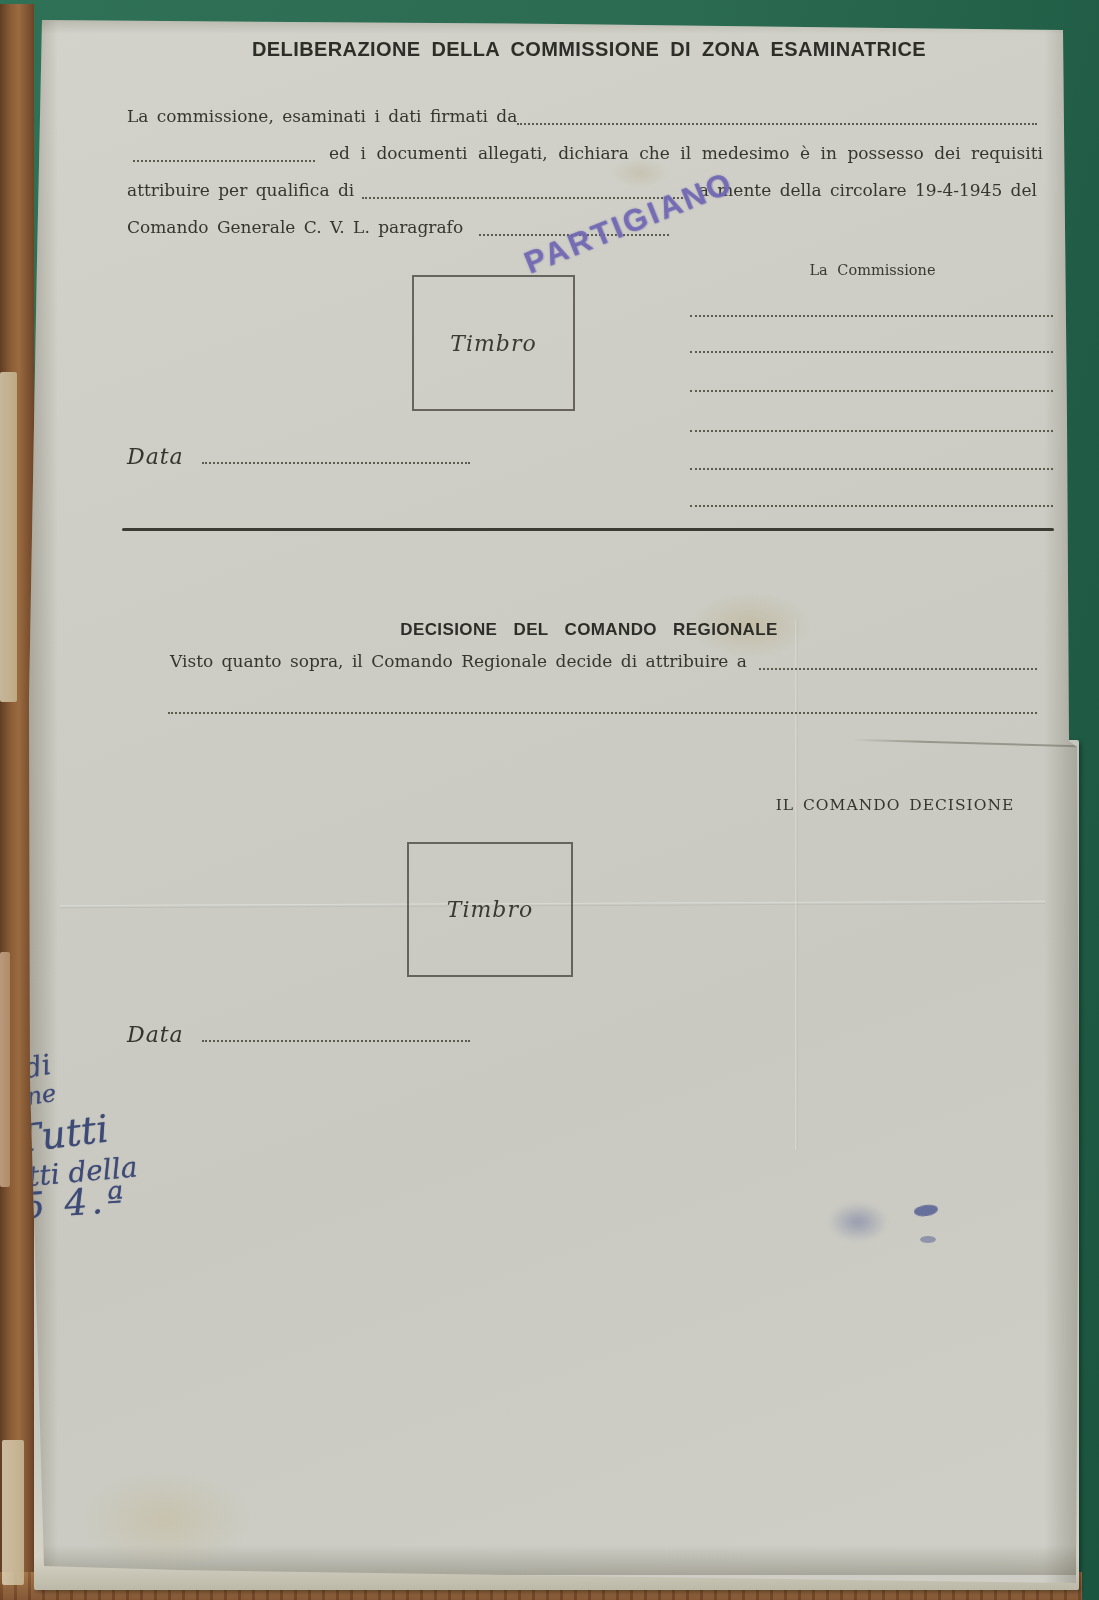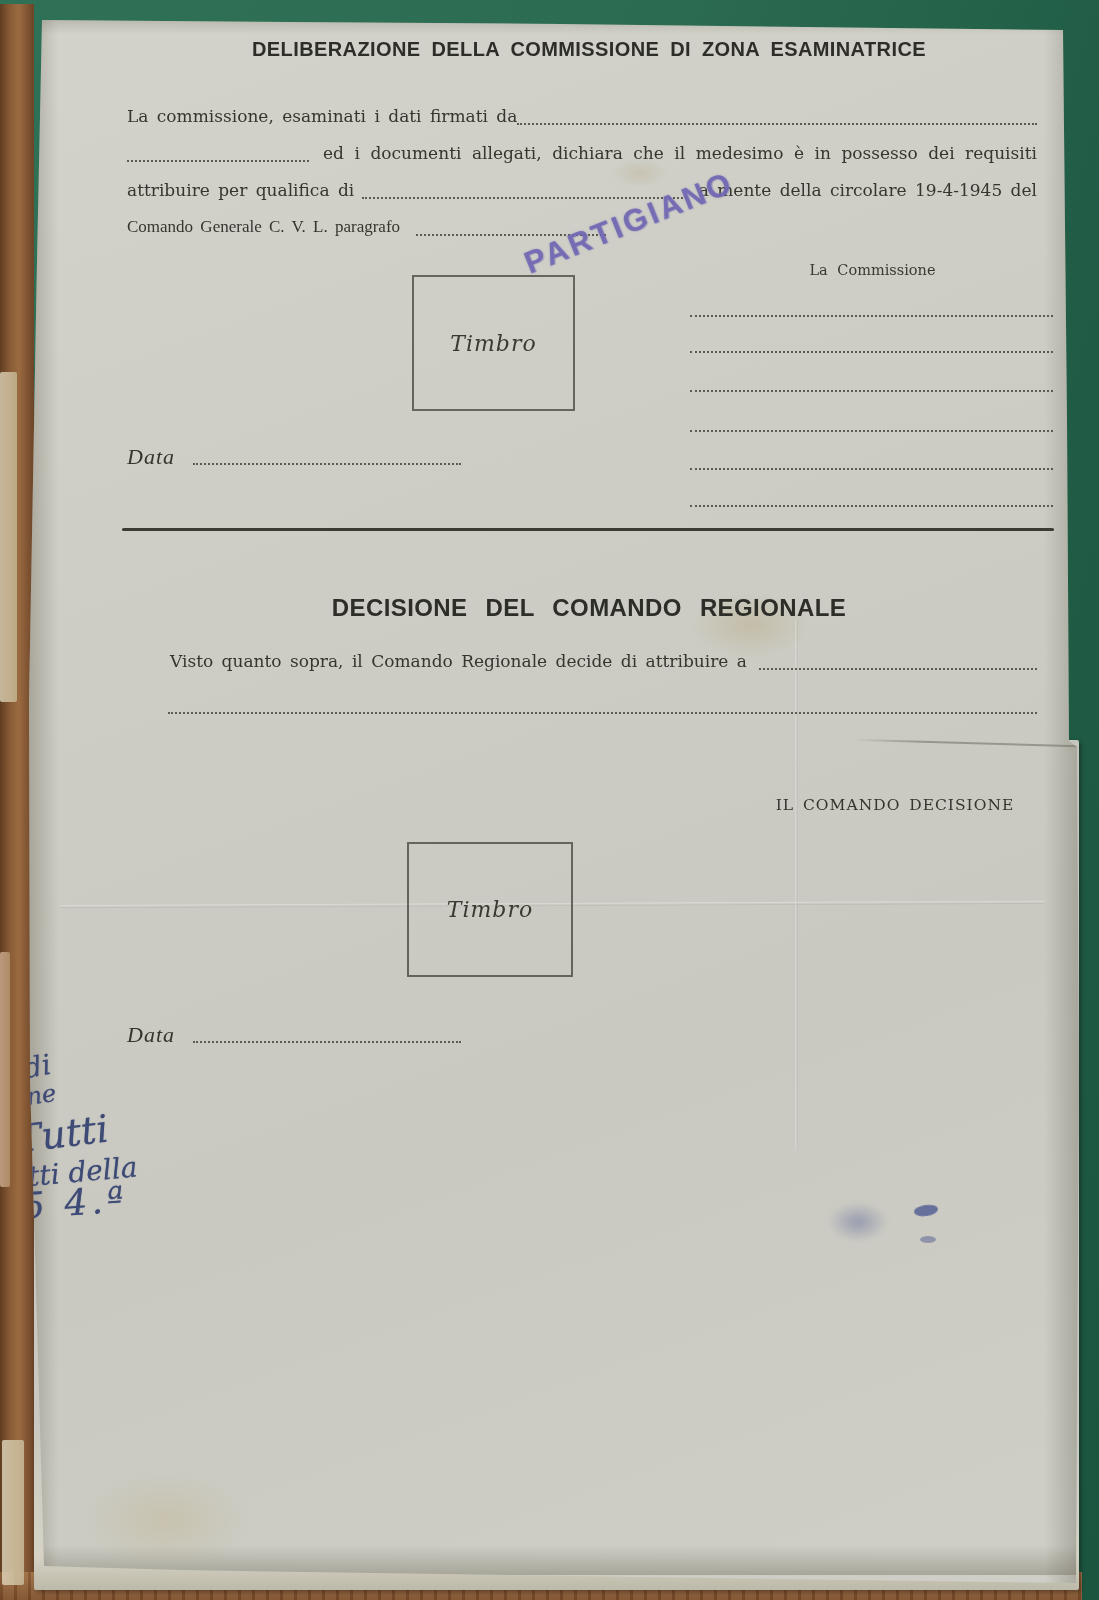--- a/index.html
+++ b/index.html
@@ -47,52 +47,52 @@
   .crease{position:absolute;pointer-events:none;}
   .crease-h{left:60px;top:903px;width:985px;height:3px;transform:rotate(-.25deg);
     background:linear-gradient(180deg,rgba(255,255,255,.40),rgba(90,90,80,.14));}
   .crease-v{left:795px;top:620px;width:3px;height:530px;
     background:linear-gradient(90deg,rgba(255,255,255,.28),rgba(100,100,90,.10));}
   .sheet-edge-line{left:852px;top:742px;width:226px;height:2px;transform:rotate(1.6deg);
     background:linear-gradient(90deg,rgba(110,108,96,.0),rgba(110,108,96,.55) 30%,rgba(110,108,96,.55));}
   .headline{position:absolute;left:123px;width:932px;text-align:center;
     font-family:"Liberation Sans","DejaVu Sans",sans-serif;font-weight:700;color:#2e2e28;}
   .headline-1{top:38px;font-size:20px;letter-spacing:.4px;word-spacing:5px;}
-  .headline-2{top:594px;font-size:24px;letter-spacing:.4px;word-spacing:11px;}
+  .headline-2{top:620px;font-size:17px;letter-spacing:.4px;word-spacing:11px;}
   .bodyline{position:absolute;display:flex;align-items:flex-end;
     font-size:17px;line-height:26px;color:#36362f;word-spacing:3px;}
   .dots{border-bottom:2px dotted rgba(72,70,58,.85);align-self:flex-end;margin-bottom:4px;}
   .dots-fill{flex:1;}
   .just{flex:1;text-align:justify;text-align-last:justify;}
   .line-1{left:127px;top:103px;width:910px;}
-  .line-2{left:127px;top:140px;width:910px;}
+  .line-2{left:133px;top:140px;width:910px;}
   .line-2 .dots-lead{width:182px;margin-right:14px;}
   .line-3{left:127px;top:177px;width:910px;}
   .line-3 .dots-fill{margin:0 12px 4px 8px;}
-  .line-4{left:127px;top:214px;width:910px;font-family:Liberation Serif, serif;}
+  .line-4{left:127px;top:214px;width:910px;}
   .line-4 .dots-tail{width:190px;margin-left:16px;}
   .stamp{position:absolute;left:512px;top:170px;width:235px;height:105px;
     display:flex;align-items:center;justify-content:center;pointer-events:none;}
   .stamp-text{transform:rotate(-22deg);font-family:"Liberation Sans","DejaVu Sans",sans-serif;
     font-weight:700;font-size:31px;letter-spacing:3px;color:rgba(113,104,179,.88);
     text-shadow:0 0 2px rgba(113,104,179,.55),1px 1px 0 rgba(113,104,179,.25);}
   .timbro-box{position:absolute;border:2px solid rgba(62,60,52,.72);
     display:flex;align-items:center;justify-content:center;}
   .timbro-1{left:412px;top:275px;width:159px;height:132px;}
   .timbro-2{left:407px;top:842px;width:162px;height:131px;}
   .timbro-label{font-style:italic;font-size:22px;color:#3a3a32;letter-spacing:1px;}
   .sig-header{position:absolute;left:690px;top:262px;width:365px;text-align:center;
     font-size:14.5px;color:#3a3a32;word-spacing:5px;}
   .sig-lines{position:absolute;inset:0;pointer-events:none;}
   .sig-line{position:absolute;left:690px;width:363px;height:0;
     border-bottom:2px dotted rgba(72,70,58,.85);}
   .sig-line:nth-child(1){top:315px}.sig-line:nth-child(2){top:351px}
   .sig-line:nth-child(3){top:390px}.sig-line:nth-child(4){top:430px}
   .sig-line:nth-child(5){top:468px}.sig-line:nth-child(6){top:505px}
-  .data-row{position:absolute;display:flex;color:#35352e;font-family:Liberation Serif, serif;}
+  .data-row{position:absolute;display:flex;color:#35352e;}
   .data-row .data-word{font-style:italic;font-size:22px;letter-spacing:1px;}
   .data-row .dots{width:268px;margin-left:18px;margin-bottom:5px;}
   .data-1{left:127px;top:444px;}
   .data-2{left:127px;top:1022px;}
   .divider{position:absolute;left:122px;top:528px;width:932px;height:3px;
     background:#3b3b33;border-radius:2px;}
   .line-v{left:170px;top:648px;width:867px;}
   .line-v .dots-fill{margin-left:12px;}
   .line-full-dots{position:absolute;left:168px;top:692px;width:869px;height:20px;
     border-bottom:2px dotted rgba(72,70,58,.85);}

